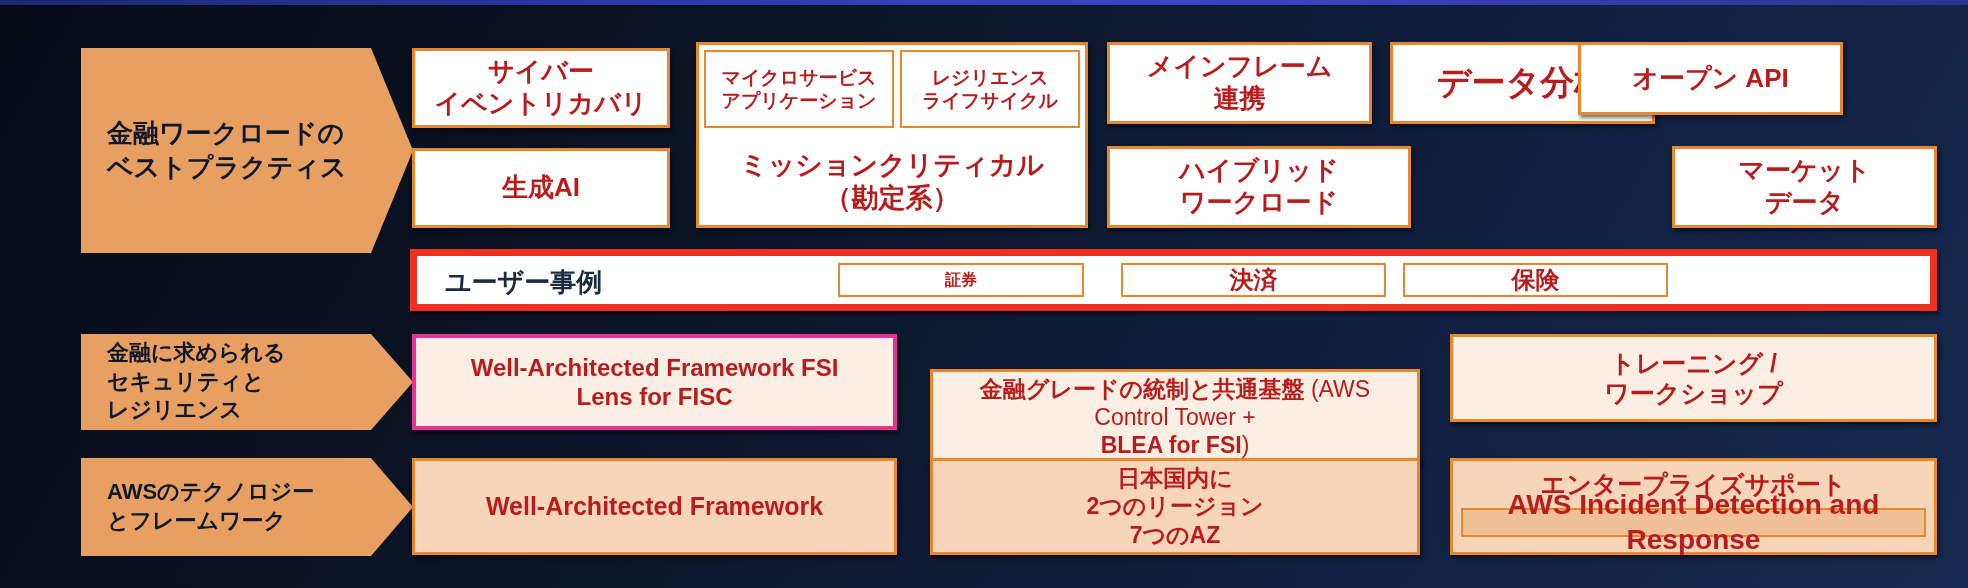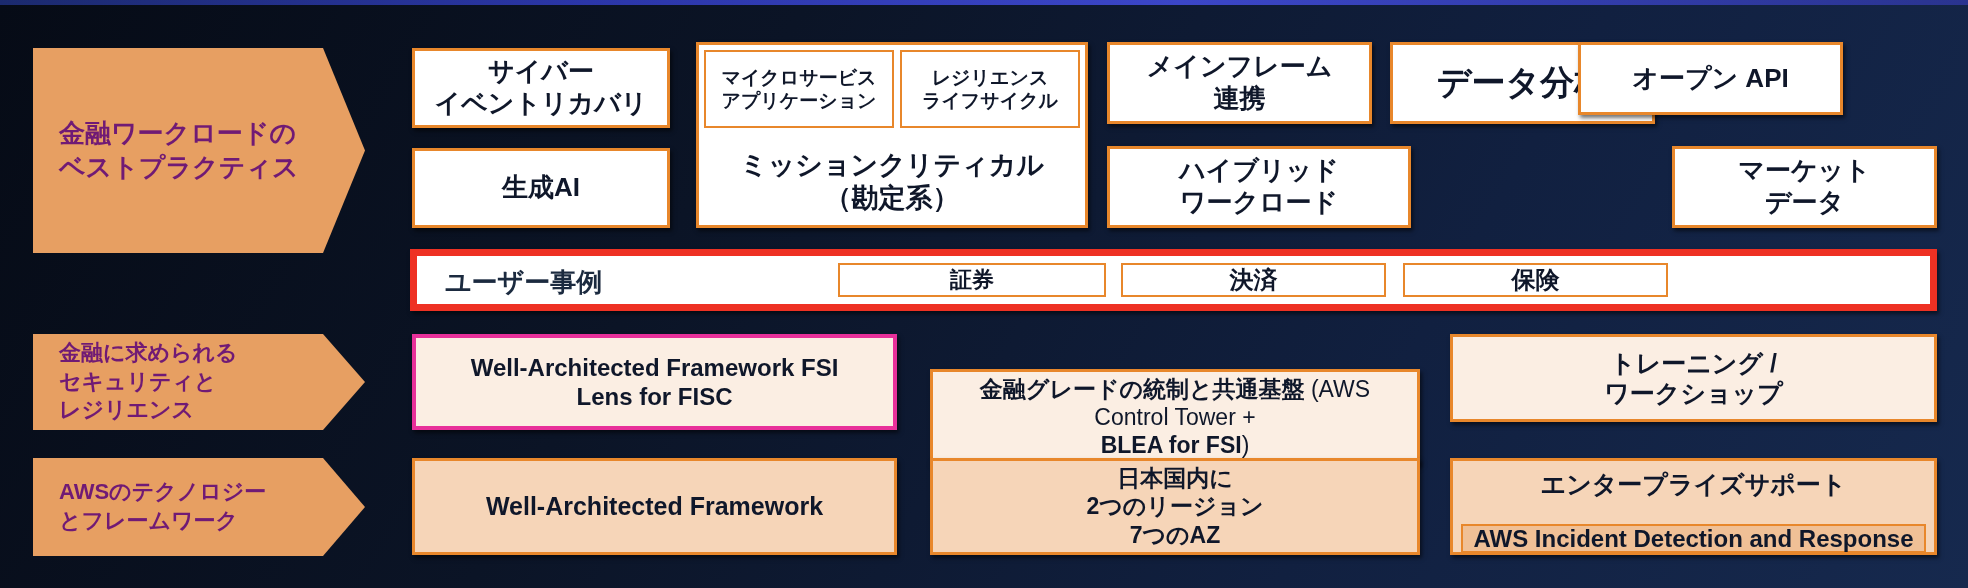--- a/index.html
+++ b/index.html
@@ -16,35 +16,36 @@
     overflow:hidden;
   }
   #topline{
     position:absolute;left:0;top:0;width:1968px;height:5px;
     background:linear-gradient(90deg,#1b2a6e 0%,#2b36a8 30%,#3b46c8 60%,#2a3490 100%);
   }
   
   .chev{
     position:absolute;
     background:#e79f62;
-    color:#701a75;
+    color:#0f172a;
     font-weight:bold;
     display:flex;align-items:center;
     box-sizing:border-box;
     -webkit-clip-path:polygon(0 0, calc(100% - 42px) 0, 100% 50%, calc(100% - 42px) 100%, 0 100%);
     clip-path:polygon(0 0, calc(100% - 42px) 0, 100% 50%, calc(100% - 42px) 100%, 0 100%);
     filter:drop-shadow(2px 3px 3px rgba(0,0,0,.55));
+    margin-left:48px;
   }
   .chev .ctxt{padding-left:26px;line-height:1.30;white-space:pre-line;}
   
   .card{
     position:absolute;box-sizing:border-box;
     display:flex;align-items:center;justify-content:center;
     text-align:center;
-    color:#0f172a;font-weight:bold;
+    color:#b91c1c;font-weight:bold;
     line-height:1.22;
     white-space:pre-line;
     box-shadow:2px 3px 4px rgba(0,0,0,.55);
   }
   .w-card{background:#ffffff;border:3px solid #e8872b;}
   .w-thin{background:#ffffff;border:2px solid #e8872b;box-shadow:none;}
   .cream{background:#fbeee3;border:3px solid #e8872b;}
   .cream-pink{background:#fbeee3;border:4px solid #e8309a;}
   .peach{background:#f6d5b8;border:3px solid #e8872b;}
   .peach-inner{background:#f0c096;border:2px solid #e8872b;box-shadow:none;}
@@ -101,21 +102,21 @@
 
   <div class="card w-card" style="left:1390px;top:42px;width:265px;height:82px;font-size:34px;">データ分析</div>
 
   <div class="card w-card" style="left:1578px;top:42px;width:265px;height:73px;font-size:26px;">オープン API</div>
   <div class="card w-card" style="left:1672px;top:146px;width:265px;height:82px;font-size:26px;">マーケット
 データ</div>
 
   <div class="redwrap" style="left:410px;top:249px;width:1527px;height:62px;">
     <div class="reglabel" style="left:28px;top:9px;font-size:26px;">ユーザー事例</div>
 
-    <div class="card w-thin" style="left:421px;top:7px;width:268px;height:34px;font-size:22px;">証券</div>
+    <div class="card w-thin" style="left:421px;top:7px;width:246px;height:34px;font-size:16px;">証券</div>
     <div class="card w-thin" style="left:704px;top:7px;width:265px;height:34px;font-size:24px;">決済</div>
     <div class="card w-thin" style="left:986px;top:7px;width:265px;height:34px;font-size:24px;">保険</div>
   </div>
 
   <div class="card cream-pink" style="left:412px;top:334px;width:485px;height:96px;font-size:24px;">Well-Architected Framework FSI
 Lens for  FISC</div>
 
   <div class="card cream" style="left:930px;top:334px;width:490px;height:96px;font-size:23px;margin-top:35px;">
     <span><span>金融グレードの統制と共通基盤 </span><span class="mix-reg">(AWS
 Control Tower +
@@ -128,15 +129,15 @@
   <div class="card peach" style="left:412px;top:458px;width:485px;height:97px;font-size:25px;">Well-Architected Framework</div>
 
   <div class="card peach" style="left:930px;top:458px;width:490px;height:97px;font-size:23px;">日本国内に
 2つのリージョン
 7つのAZ</div>
 
   <div class="card peach" style="left:1450px;top:458px;width:487px;height:97px;font-size:25px;
               align-items:flex-start;padding-top:8px;">
     <span>エンタープライズサポート</span>
   </div>
-  <div class="card peach-inner" style="left:1461px;top:524px;width:465px;height:29px;font-size:24px;">AWS Incident Detection and Response</div>
+  <div class="card peach-inner" style="left:1461px;top:508px;width:465px;height:29px;font-size:28px;">AWS Incident Detection and Response</div>
 
 </div>
 
 </body></html>

